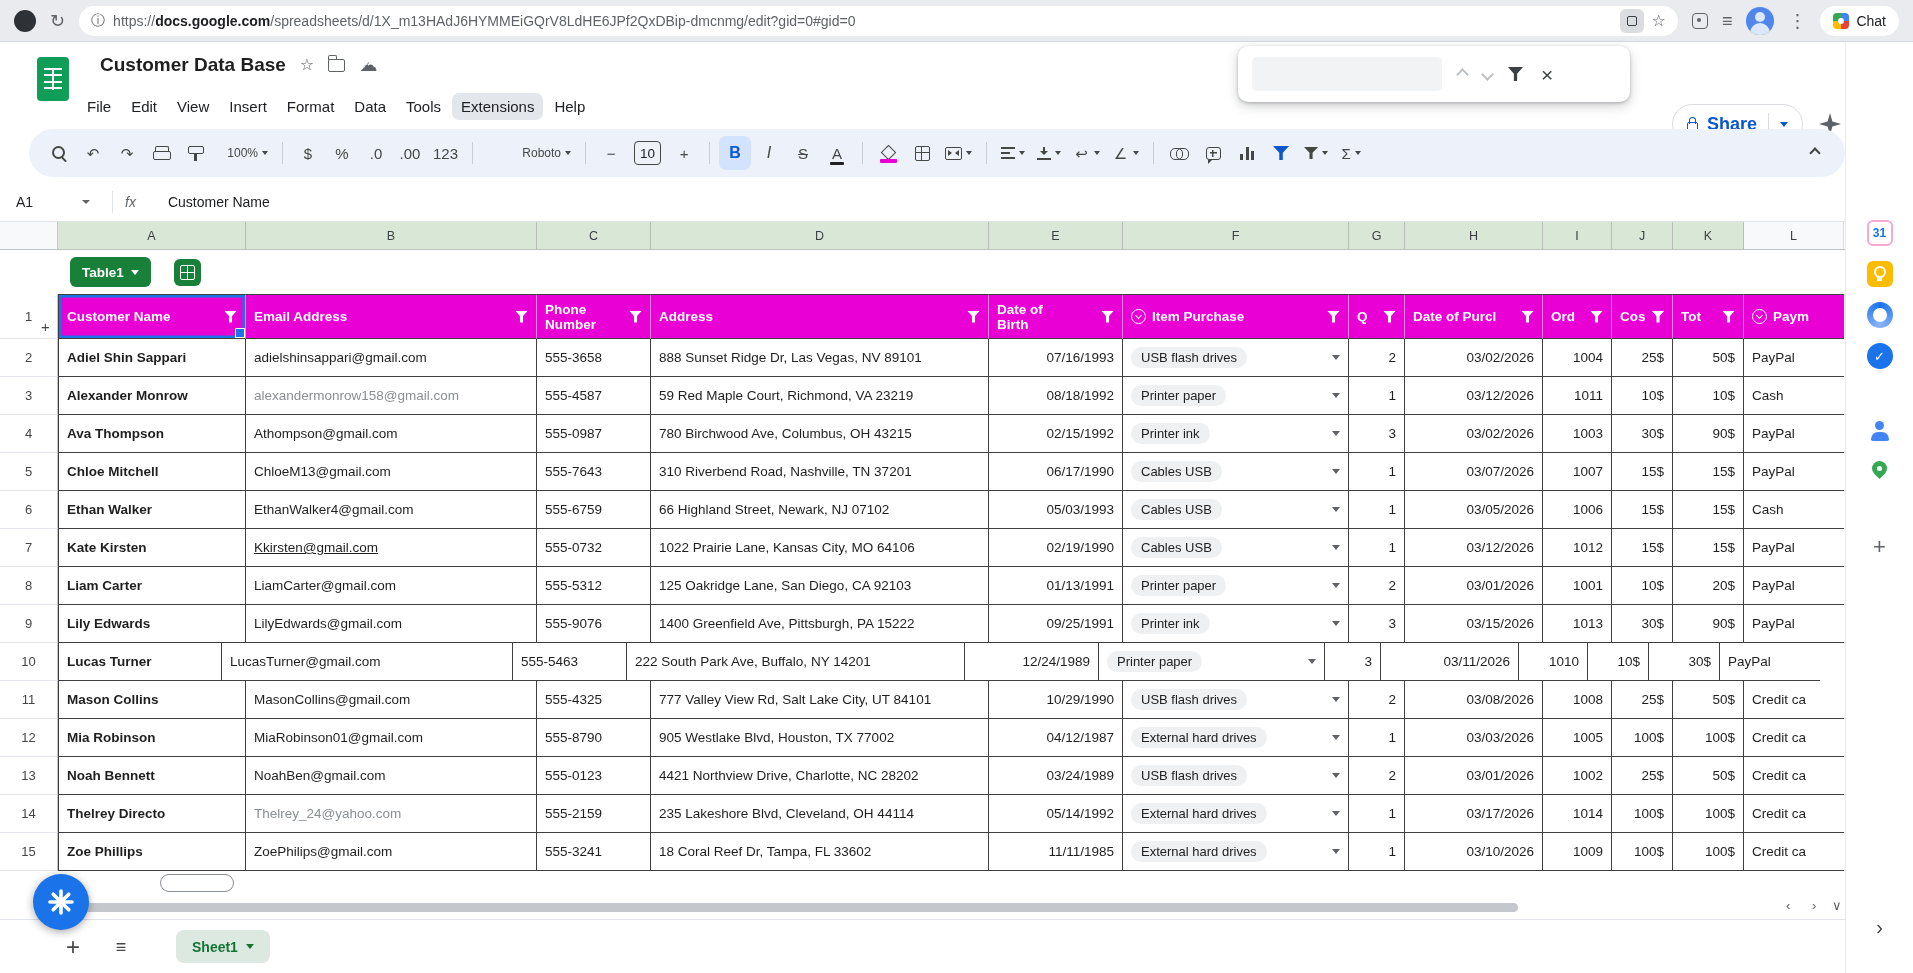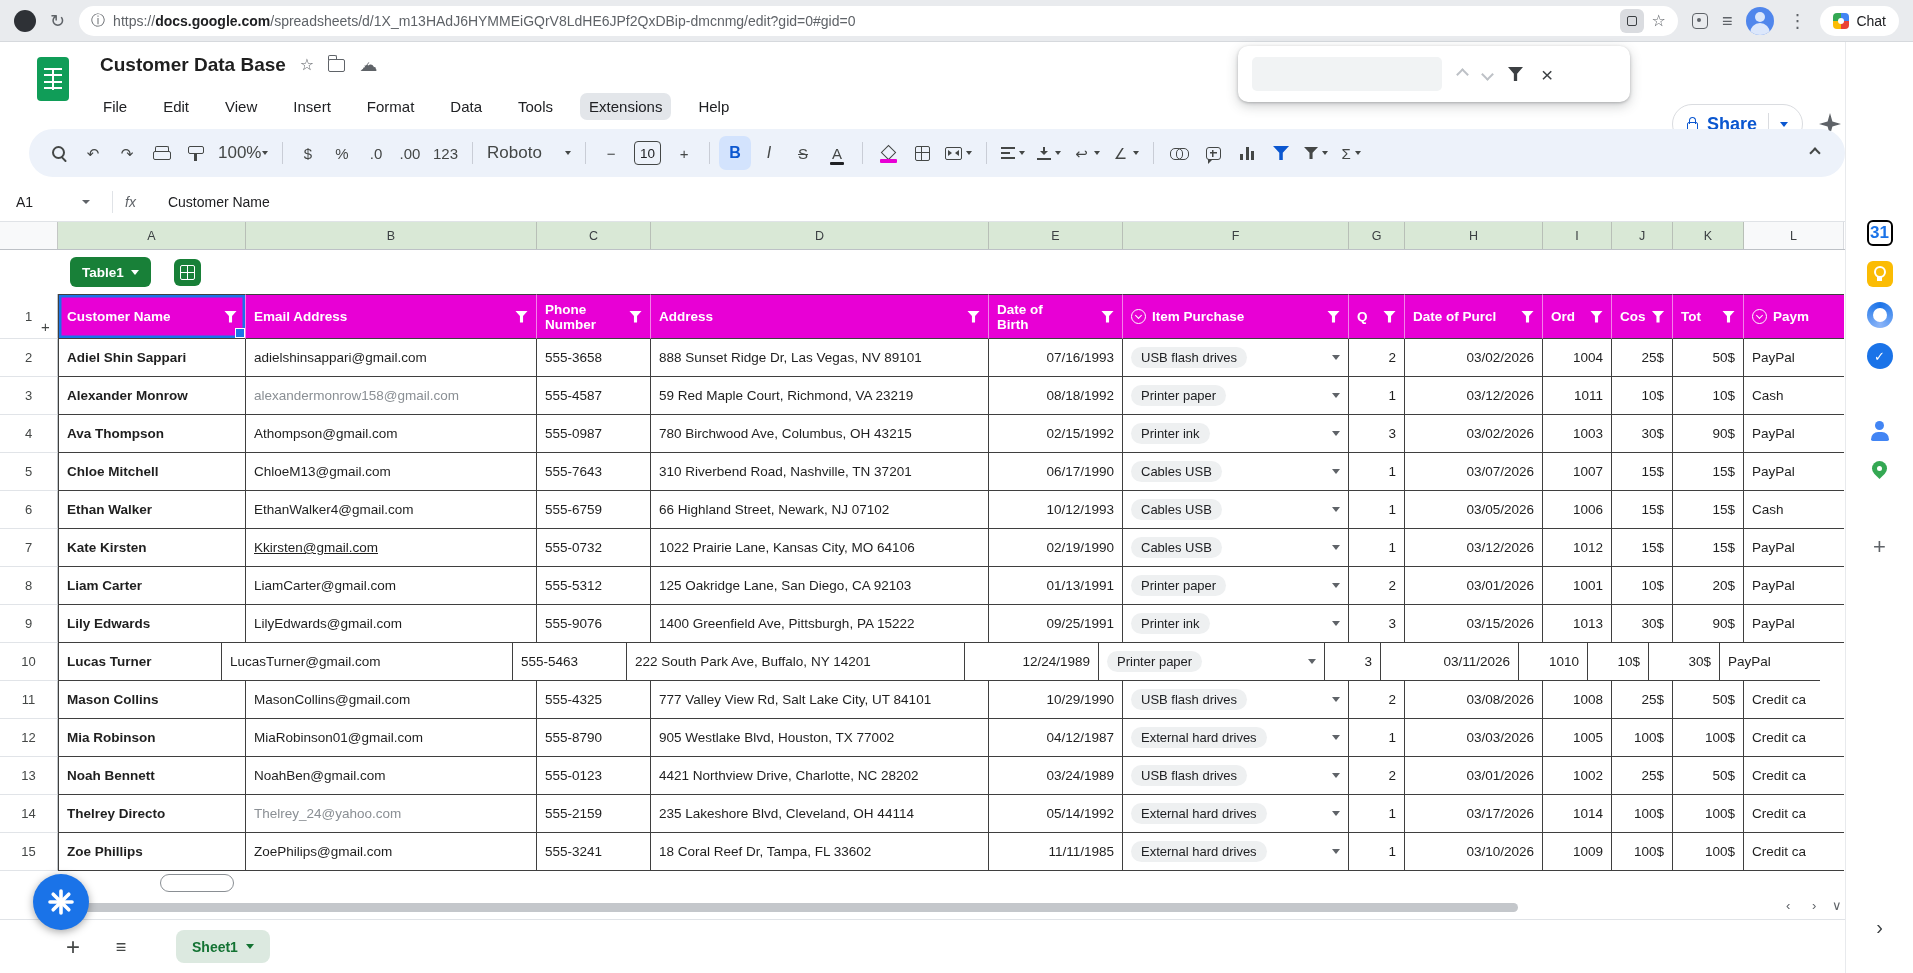--- a/index.html
+++ b/index.html
@@ -41,21 +41,21 @@
       linear-gradient(#fff 0 0) 0 12.8px/18px 2.4px no-repeat,
       linear-gradient(#fff 0 0) 0 19.2px/18px 2.4px no-repeat,
       linear-gradient(#fff 0 0) 7.8px 0/2.4px 22px no-repeat}
   .title-row{position:absolute;left:100px;top:12px;display:flex;align-items:center;gap:14px}
   .gs-title{font-size:19px;color:#1f1f1f;font-weight:600}
   .t-ic{color:#5f6368;font-size:16px;line-height:1}
   .t-folder{width:17px;height:13px;border:1.7px solid #5f6368;border-radius:2px;position:relative}
   .t-folder::before{content:'';position:absolute;left:-1.7px;top:-5px;width:7px;height:4px;border:1.7px solid #5f6368;border-bottom:none;border-radius:2px 2px 0 0}
   .t-cloud{position:relative;color:#5f6368;font-size:18px;line-height:1}
   .t-cloud i{position:absolute;left:4px;top:5px;font-size:9px;font-style:normal;color:#5f6368}
-  .menus{position:absolute;left:94px;bottom:6px;display:flex;gap:18px}
+  .menus{position:absolute;left:78px;bottom:6px;display:flex;gap:2px}
   .mitem{font-size:15px;color:#202124;padding:5px 9px;border-radius:7px;cursor:default}
   .mactive{background:#e3e6ea}
   .hdr-right{position:absolute;right:18px;top:62px;height:40px;display:flex;align-items:center;gap:16px}
   .share-pill{height:40px;border:1px solid #dadce0;border-radius:20px;display:flex;align-items:center;
     gap:9px;padding:0 14px;background:#fff}
   .lock{width:11px;height:9px;border:1.8px solid #0b57d0;border-radius:2px;position:relative;margin-top:5px}
   .lock::before{content:'';position:absolute;left:1px;top:-6px;width:5px;height:6px;border:1.8px solid #0b57d0;border-bottom:none;border-radius:4px 4px 0 0}
   .share-label{color:#0b57d0;font-size:18px;font-weight:600}
   .share-sep{width:1px;height:22px;background:#dadce0;margin:0 2px}
   .caret-b{width:0;height:0;border-left:4.5px solid transparent;border-right:4.5px solid transparent;border-top:5.5px solid #0b57d0}
@@ -79,21 +79,21 @@
     clip-path:polygon(0 0,100% 0,61% 48%,61% 100%,39% 100%,39% 48%)}
   .find-close{font-size:21px;color:#3c4043;line-height:1;margin-left:2px}
 
   
   .toolbar{position:absolute;top:129px;left:29px;width:1816px;height:48px;background:#edf2fa;
     border-radius:24px;display:flex;align-items:center;gap:2px;padding:0 14px;z-index:10}
   .tbtn{min-width:32px;height:34px;border-radius:7px;display:flex;align-items:center;justify-content:center;
     gap:4px;color:#444746;padding:0 5px;position:relative;flex:0 0 auto}
   .tglyph{font-size:15px;line-height:1;color:#444746}
   .tsep{width:1px;height:22px;background:#c9cdd6;margin:0 7px;flex:0 0 auto}
-  .tlabel{font-size:17px;color:#444746;text-align:left}
+  .tlabel{font-size:12px;color:#444746;text-align:right}
   .tbox{min-width:27px;height:24px;border:1.4px solid #444746;border-radius:4px;display:flex;align-items:center;
     justify-content:center;font-size:13.5px;color:#202124;padding:0 4px}
   .dcaret2{width:0;height:0;border-left:3.8px solid transparent;border-right:3.8px solid transparent;border-top:4.6px solid #444746}
   .tb-bold .tglyph{font-weight:800;font-size:16px}
   .tb-active{background:#d3e3fd}
   .tb-active .tglyph{color:#0b57d0}
   .tb-italic .tglyph{font-style:italic;font-size:16px}
   .tb-strike .tglyph{text-decoration:line-through}
   .tb-tcolor::after{content:'';position:absolute;left:9px;right:9px;bottom:5px;height:3px;background:#202124;border-radius:1px}
   .tcollapse{margin-left:auto}
@@ -203,21 +203,21 @@
   .caret-green{width:0;height:0;border-left:4px solid transparent;border-right:4px solid transparent;border-top:5px solid #137333}
 
   
   .fab{position:absolute;left:33px;top:874px;width:56px;height:56px;border-radius:50%;background:#1a73e8;
     box-shadow:0 2px 8px rgba(0,0,0,.35);display:flex;align-items:center;justify-content:center;z-index:30}
 
   
   .panel{position:absolute;left:1845px;top:42px;width:68px;height:931px;background:#fff;
     border-left:1px solid #e8eaed;display:flex;flex-direction:column;align-items:center;padding-top:178px;gap:15px;z-index:12}
   .p-ic{width:26px;height:26px;flex:0 0 auto;display:flex;align-items:center;justify-content:center;position:relative}
-  .p-cal{border:2px solid #000000;border-radius:6px;color:#1a73e8;font-size:17px;font-weight:700}
+  .p-cal{border:2px solid #f9a8d4;border-radius:6px;color:#1a73e8;font-size:12px;font-weight:700}
   .p-keep{background:#fbbc04;border-radius:6px}
   .p-keep::before{content:'';position:absolute;left:7.5px;top:4.5px;width:8px;height:8px;border:2px solid #fff;border-radius:50%}
   .p-keep::after{content:'';position:absolute;left:10.5px;top:16px;width:5px;height:4px;background:#fff}
   .p-ext{border-radius:50%;background:conic-gradient(#1a73e8,#8ab4f8,#1a73e8)}
   .p-ext::after{content:'';position:absolute;inset:6px;background:#fff;border-radius:50%}
   .p-tasks{background:#1a73e8;border-radius:50%;color:#fff;font-size:13px;font-weight:700}
   .p-contacts::before{content:'';position:absolute;left:8.5px;top:2.5px;width:9px;height:9px;border-radius:50%;background:#4285f4}
   .p-contacts::after{content:'';position:absolute;left:4px;top:13.5px;width:18px;height:9px;border-radius:8px 8px 2px 2px;background:#4285f4}
   .p-maps::before{content:'';position:absolute;left:5px;top:2px;width:15px;height:15px;border-radius:50% 50% 50% 0;transform:rotate(-45deg);background:#34a853}
   .p-maps::after{content:'';position:absolute;left:10px;top:6.5px;width:5px;height:5px;border-radius:50%;background:#fff}
@@ -569,21 +569,21 @@
           <div class="cell c-cost" style="width: 61px;">15$</div>
           <div class="cell c-total" style="width: 71px;">15$</div>
           <div class="cell c-payment" style="width: 100px;">PayPal</div>
         </div>
         <div class="trow">
           <div class="gut">6</div>
           <div class="cell c-name" style="width: 188px;">Ethan Walker</div>
           <div class="cell c-email" style="width: 291px;">EthanWalker4@gmail.com</div>
           <div class="cell c-phone" style="width: 114px;">555-6759</div>
           <div class="cell c-address" style="width: 338px;">66 Highland Street, Newark, NJ 07102</div>
-          <div class="cell c-dob" style="width: 134px;">10/12/1993</div>
+          <div class="cell c-dob" style="width: 134px;">05/03/1993</div>
           <div class="cell c-item" style="width: 226px;">
             <span class="chip">Cables USB</span>
             <span class="dcaret"></span>
           </div>
           <div class="cell c-qty" style="width: 56px;">1</div>
           <div class="cell c-purchased" style="width: 138px;">03/05/2026</div>
           <div class="cell c-order" style="width: 69px;">1006</div>
           <div class="cell c-cost" style="width: 61px;">15$</div>
           <div class="cell c-total" style="width: 71px;">15$</div>
           <div class="cell c-payment" style="width: 100px;">Cash</div>

